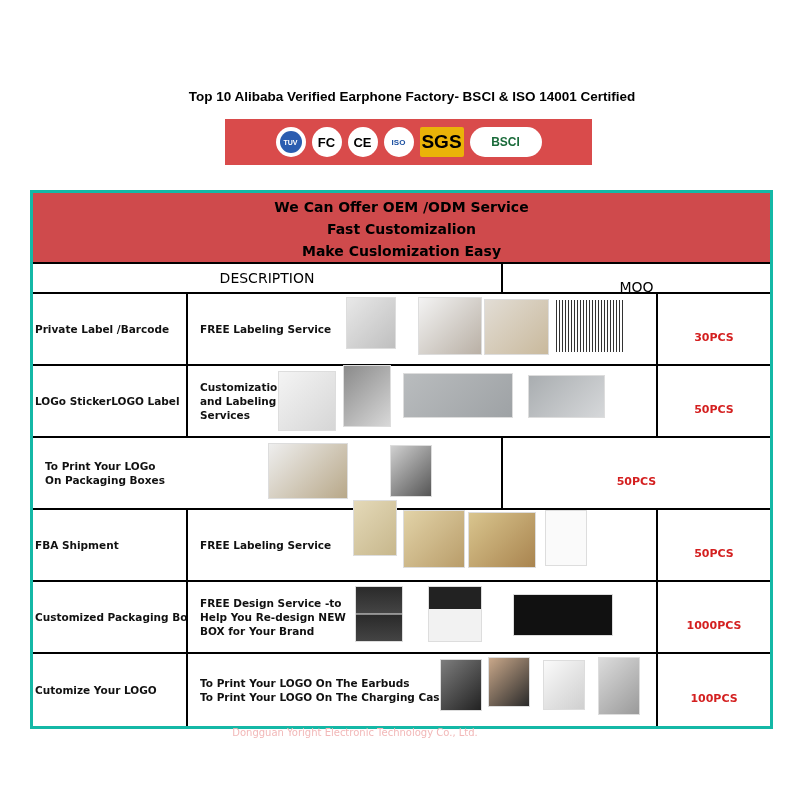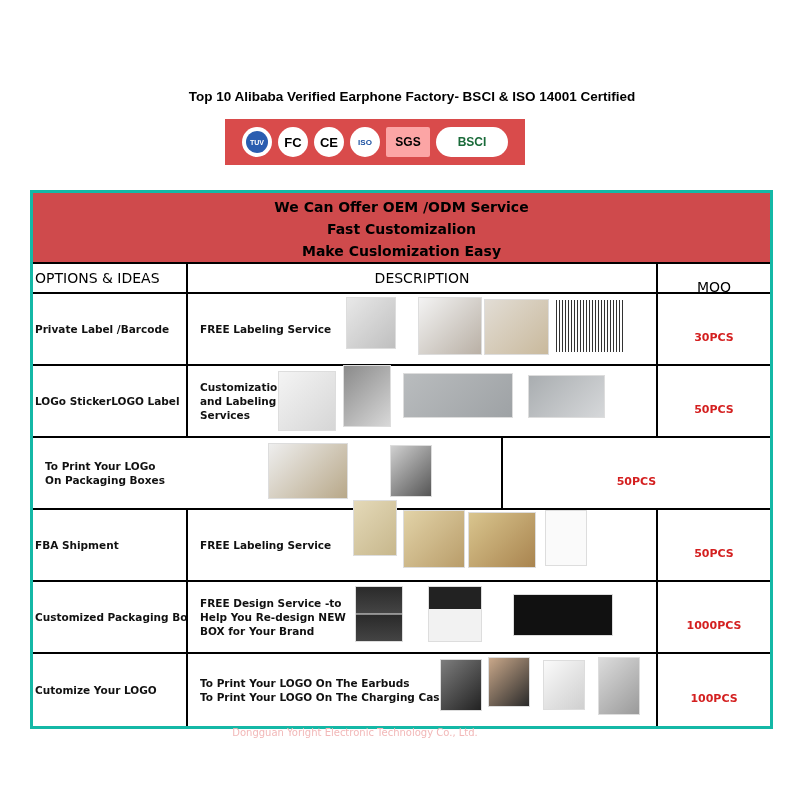--- a/index.html
+++ b/index.html
@@ -1,26 +1,26 @@
 <!DOCTYPE html>
 <html><head>
 <meta charset="utf-8">
 <style>
   html, body { margin:0; padding:0; background:#ffffff; }
   body { width:800px; height:800px; position:relative; overflow:hidden; font-family:"DejaVu Sans", sans-serif; }
   .title { position:absolute; left:0; top:89px; width:800px; text-align:center; font-family:"Liberation Sans", sans-serif; font-weight:bold; font-size:13.5px; color:#000;padding-left:12px; }
-  .cert-bar { position:absolute; left:225px; top:119px; width:300px; height:46px; background:#d94b4b; display:flex; align-items:center; justify-content:center; gap:6px; }
+  .cert-bar { position:absolute; left:225px; top:119px; width:367px; height:46px; background:#d94b4b; display:flex; align-items:center; justify-content:center; gap:6px; }
   .cert { background:#fff; border-radius:50%; height:30px; display:flex; align-items:center; justify-content:center; font-family:"Liberation Sans", sans-serif; font-weight:bold; color:#1a4fa0; font-size:11px; }
   .cert.round { width:30px; }
   .cert.tuv { width:30px; font-size:7px; }
   .cert.tuv span { display:flex; width:22px; height:22px; border-radius:50%; background:#2a5db0; color:#fff; align-items:center; justify-content:center; }
   .cert.fc { color:#000; font-size:13px; }
   .cert.ce { color:#000; font-size:13px; }
   .cert.iso { font-size:8px; }
-  .cert.sgs { width:44px; border-radius:2px; background:#fca5a5; color:#000; font-size:12px; }
+  .cert.sgs { width:44px; border-radius:2px; background:#eab308; color:#000; font-size:19px; }
   .cert.bsci { width:72px; border-radius:15px; color:#1a6b3a; font-size:12px; }
 
   .tbl { position:absolute; left:30px; top:190px; width:743px; border:3px solid #14b8a6; box-sizing:border-box; }
   .banner { background:#cf4a4c; height:71px; border-bottom:2px solid #000; text-align:center; font-family:"DejaVu Sans", sans-serif; font-weight:bold; color:#000; font-size:14px; line-height:22px; padding-top:3px; box-sizing:border-box; }
   .row { display:flex; border-bottom:2px solid #000; box-sizing:border-box; }
   .row:last-child { border-bottom:none; }
   .row.head { height:30px; }
   .row.body { height:72px; }
   .c1 { width:155px; border-right:2px solid #000; box-sizing:border-box; display:flex; align-items:center; padding-left:2px; }
   .c2 { width:470px; border-right:2px solid #000; box-sizing:border-box; display:flex; align-items:center; position:relative; }
@@ -49,21 +49,20 @@
   <div class="cert bsci">BSCI</div>
 </div>
 
 <div class="tbl">
   <div class="banner">
     <div>We Can Offer OEM /ODM Service</div>
     <div>Fast Customizalion</div>
     <div>Make Cuslomization Easy</div>
   </div>
   <div class="row head">
-    <div class="c1">OPTIONS &amp; IDEAS</div>
     <div class="c2">DESCRIPTION</div>
     <div class="c3">MOQ</div>
   </div>
 
   <div class="row body">
     <div class="c1">
         <span class="opt">Private Label /Barcode</span>
       </div>
     <div class="c2">
       <span class="desc">FREE Labeling Service</span>

